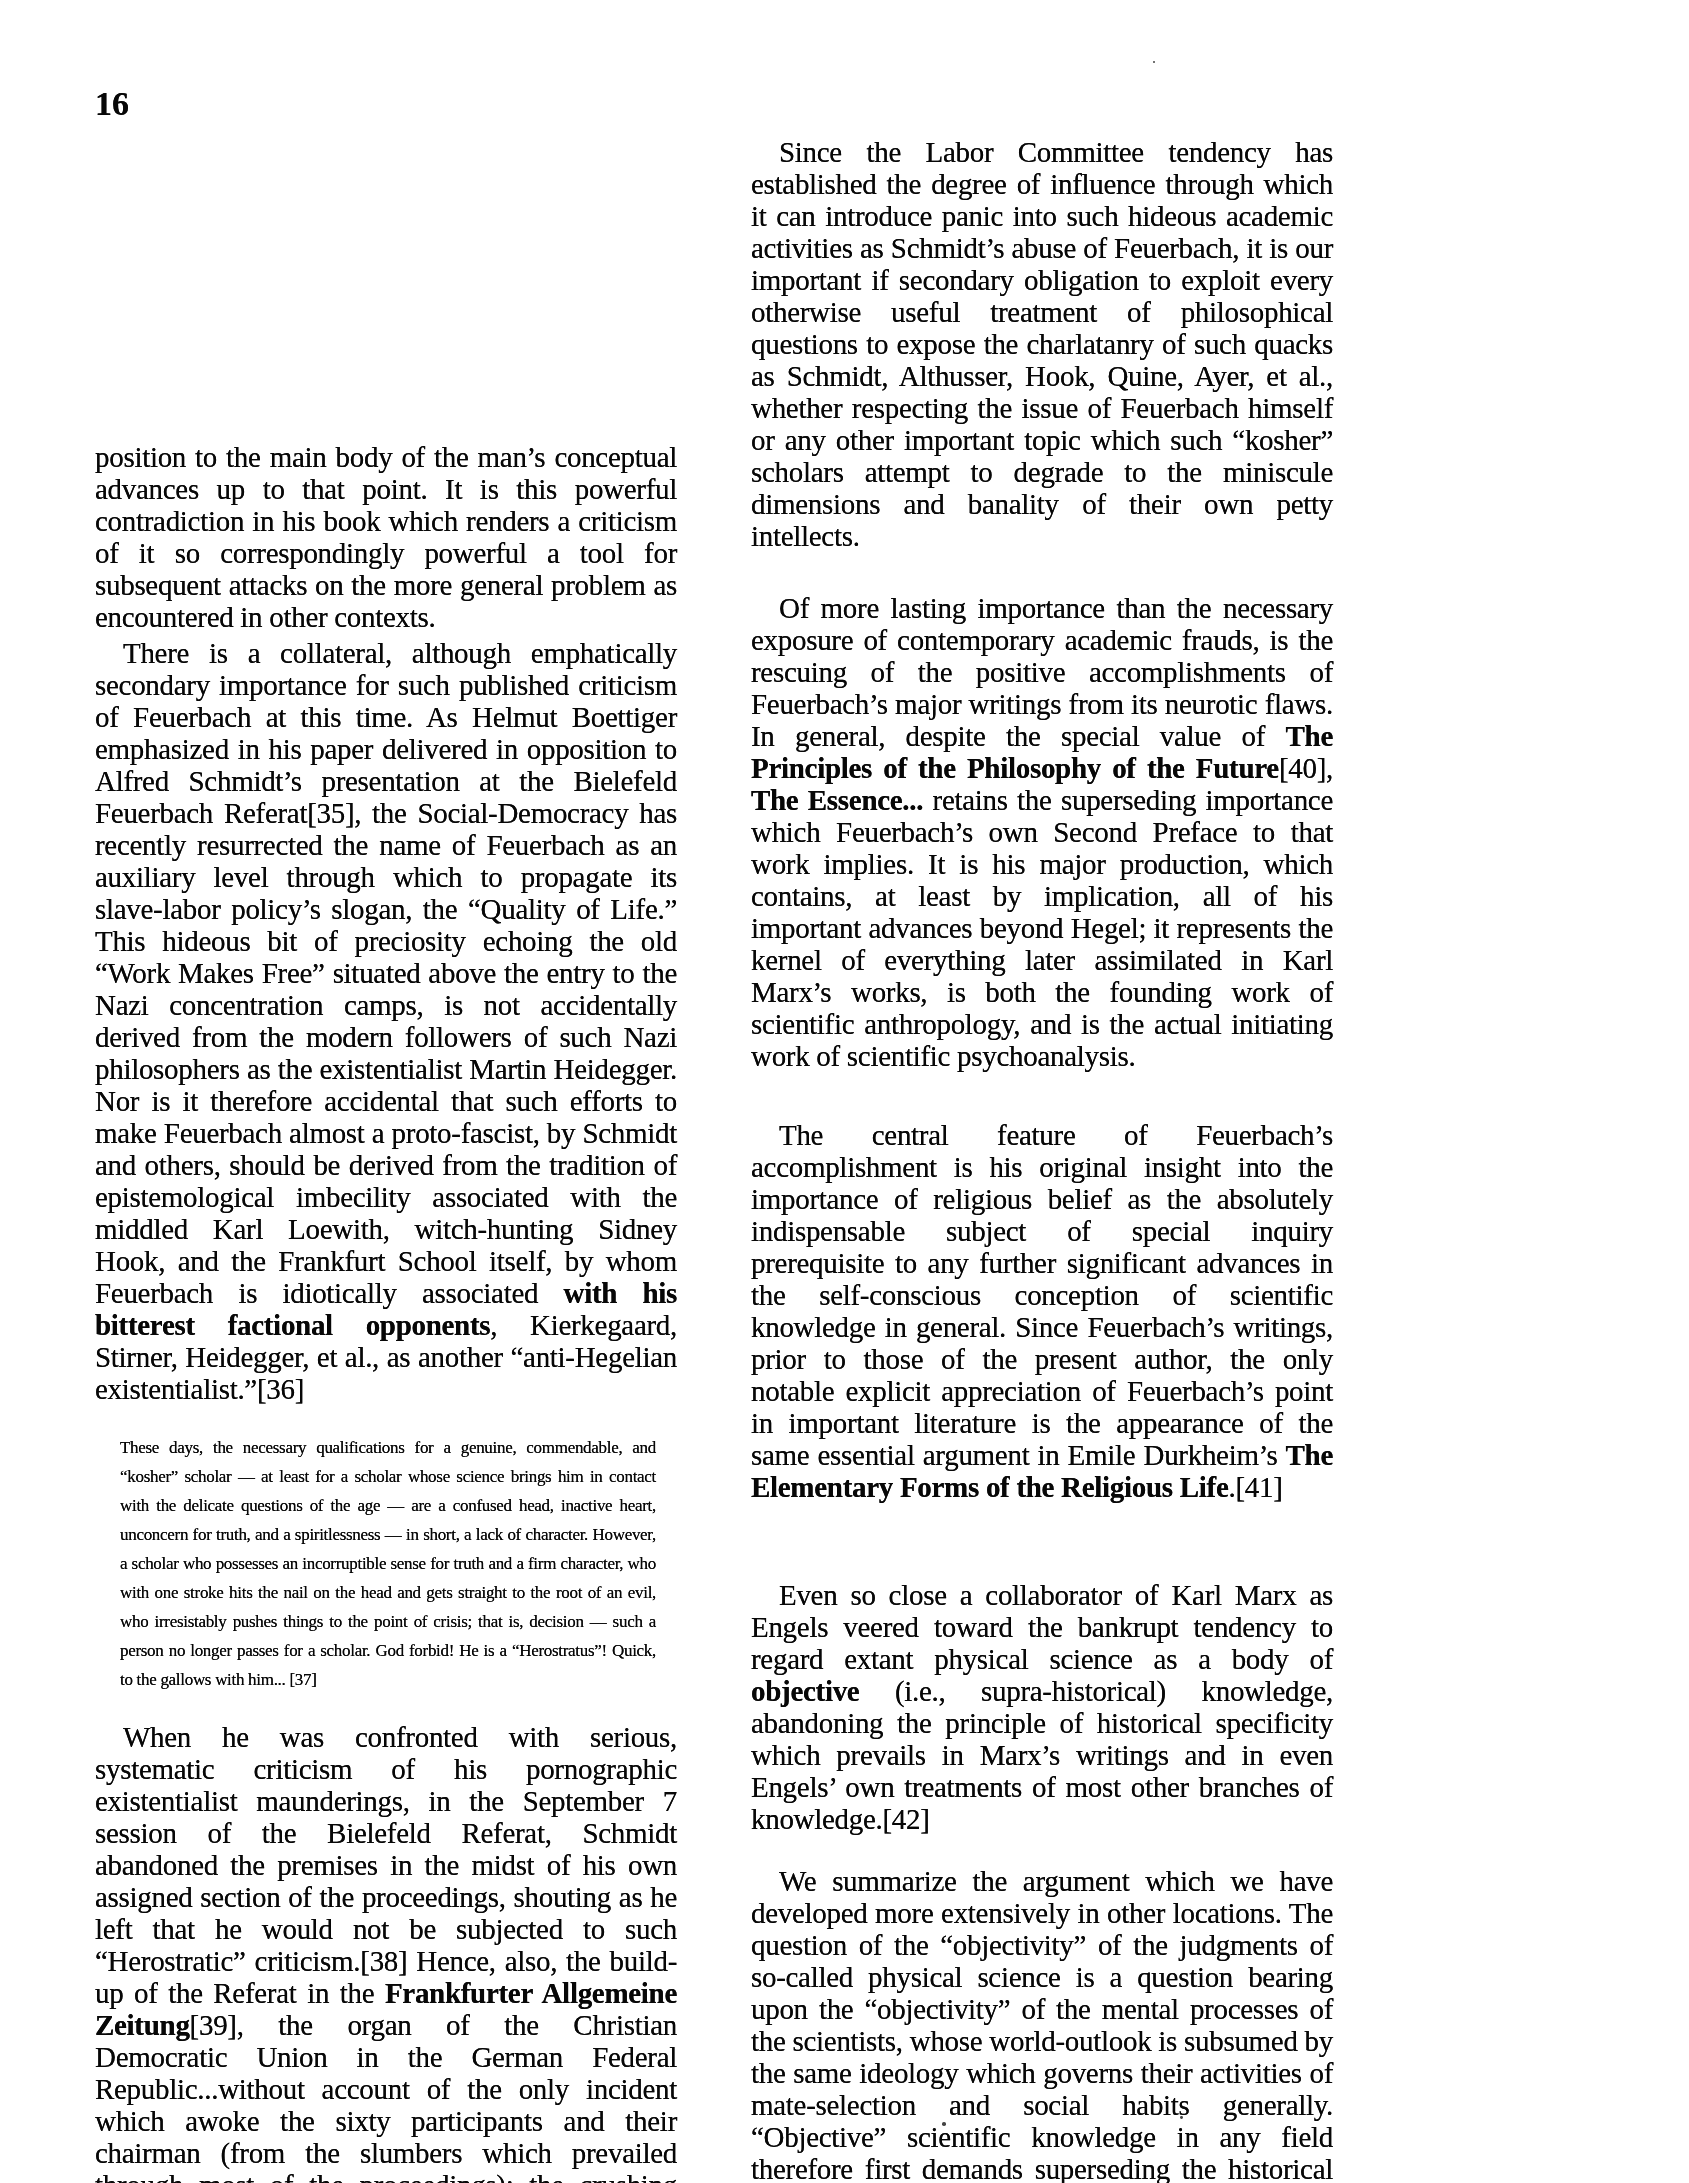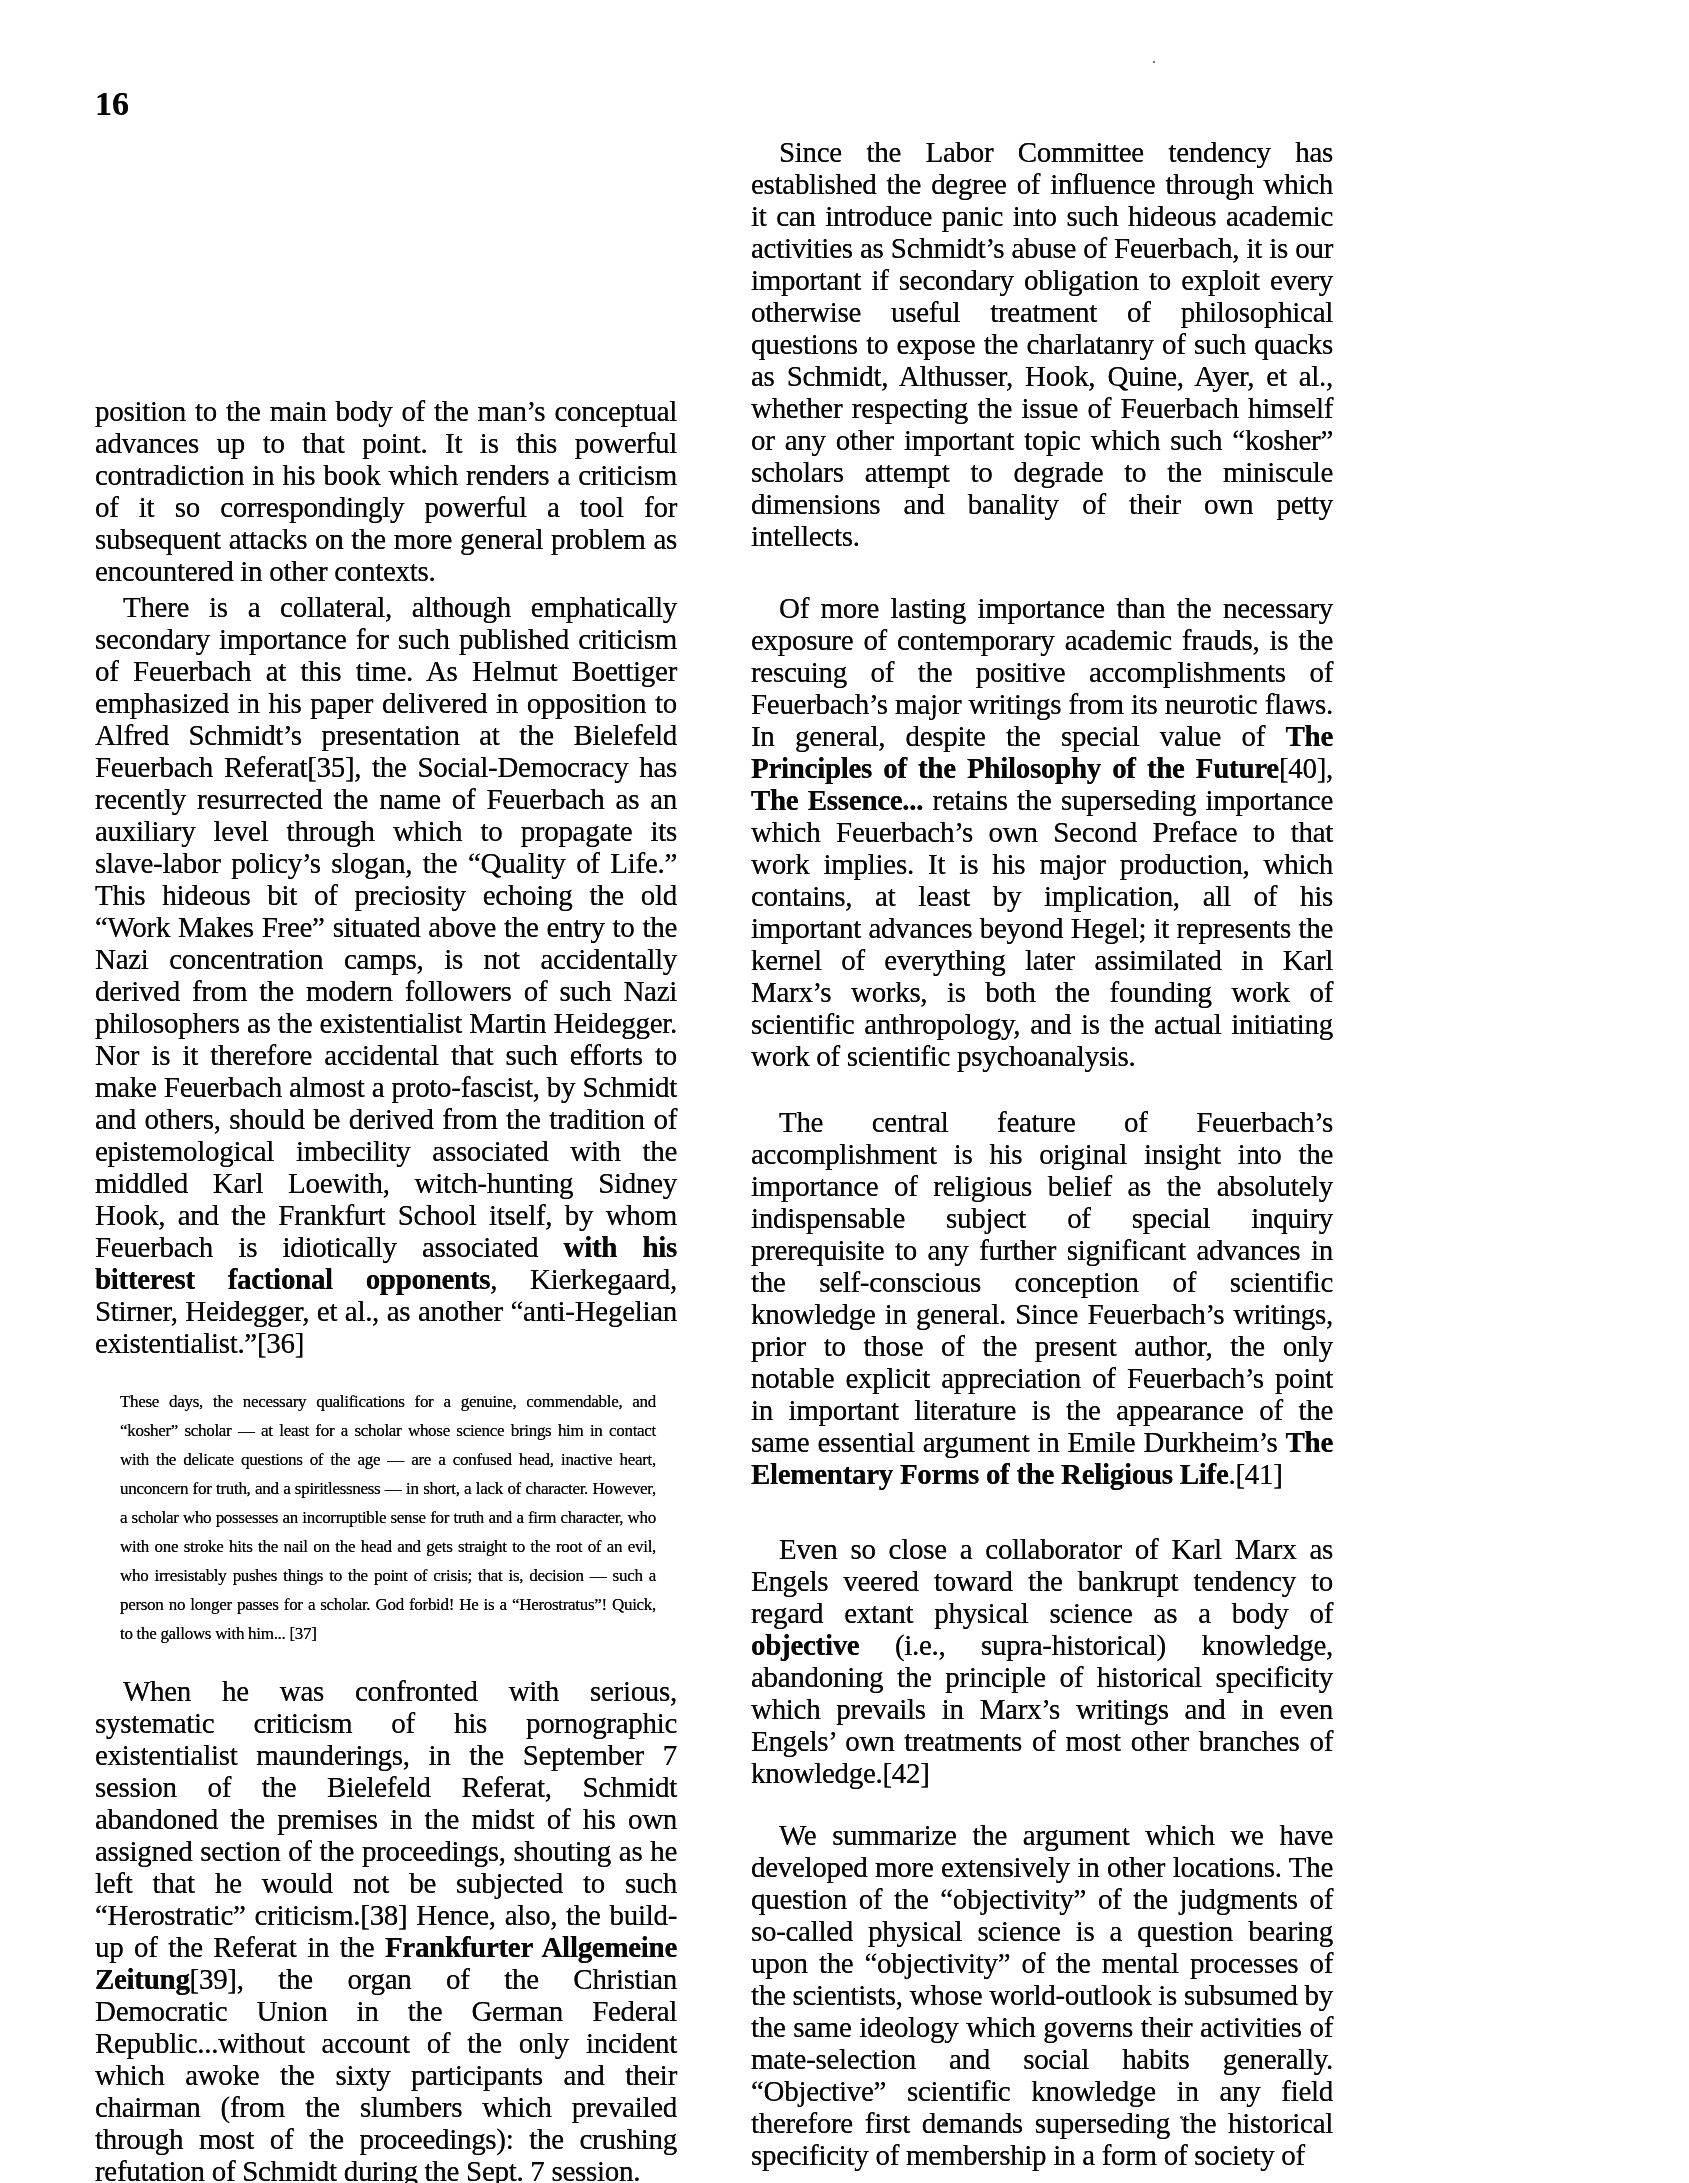--- a/index.html
+++ b/index.html
@@ -42,22 +42,22 @@
   .col p.indent { text-indent: 28px; }
   .col p.quote {
     font-size: 17px;
     line-height: 29px;
     margin: 28px 21px 27px 25px;
     text-indent: 0;
   }
   
   .col-left  p:nth-of-type(1) { margin-bottom: 4.2px; }
   .col-right p { margin-bottom: 40px; }
-  .col-right p:nth-of-type(2) { margin-bottom: 34px; }
-  .col-right p:nth-of-type(3) { margin-bottom: 43px; }
+  .col-right p:nth-of-type(2) { margin-bottom: 47px; }
+  .col-right p:nth-of-type(3) { margin-bottom: 76px; }
   .col-right p:nth-of-type(4) { margin-bottom: 30px; }
   .b { font-weight: 700; }
   .speck {
     position: absolute;
     background: #444;
     border-radius: 50%;
     width: 3.5px; height: 3.5px;
   }
 </style>
 </head>

